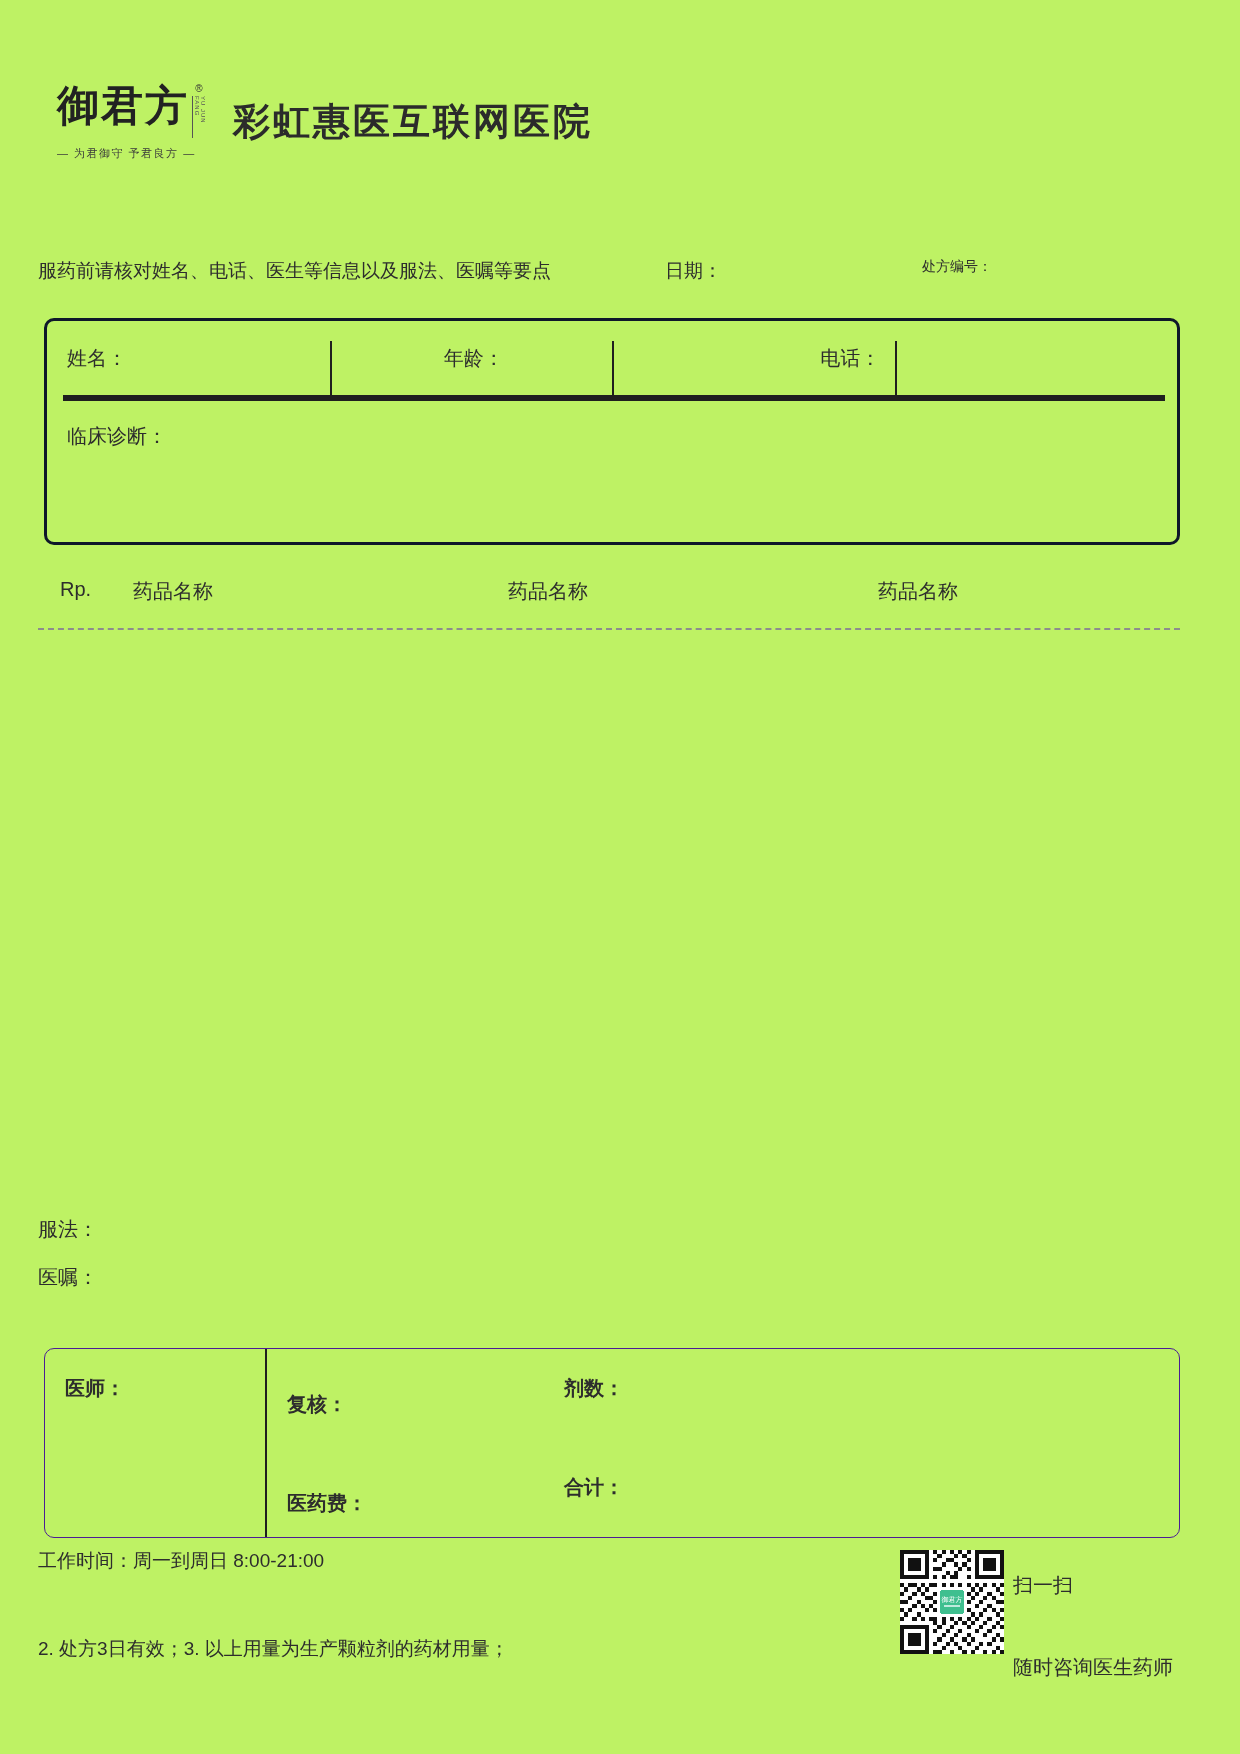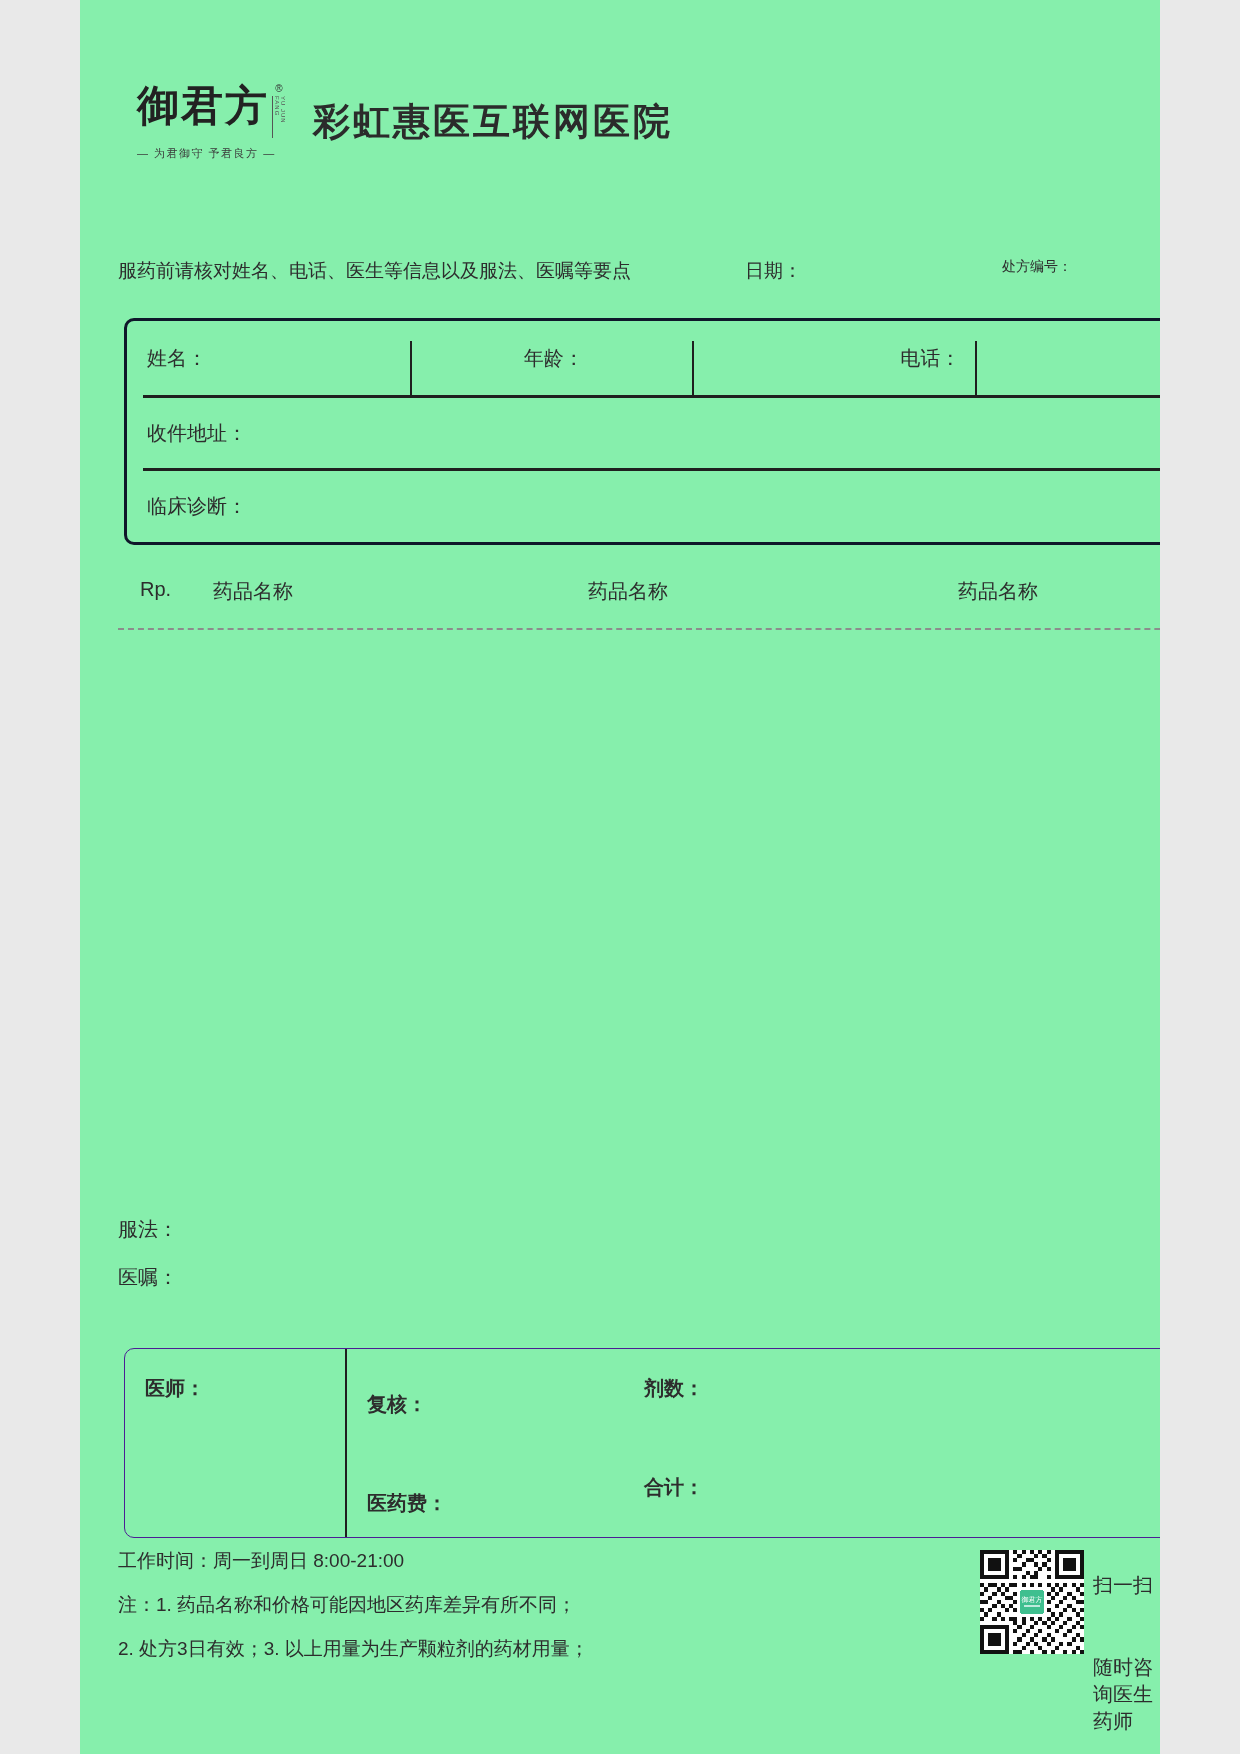--- a/index.html
+++ b/index.html
@@ -1,18 +1,18 @@
 <!DOCTYPE html>
 <html><head>
 <meta charset="utf-8">
 <style>
   html,body { margin:0; padding:0; background:#e9e9e9; }
   .page {
-    position:relative; width:1080px; height:1754px; margin:0 auto;
-    background:#86efac; overflow:hidden;
+    position:relative; width:1240px; height:1754px; margin:0 auto;
+    background:#bef264; overflow:hidden;
     font-family:"Liberation Sans", sans-serif; color:#2d2d2d;
   }
   
   .logo { position:absolute; left:57px; top:84px; }
   .logo-main { display:flex; align-items:flex-start; }
   .logo-text {
     font-family:"Liberation Serif", serif; font-size:42px; font-weight:bold;
     line-height:1.05; letter-spacing:2px; color:#222;
   }
   .logo-side { display:flex; flex-direction:column; align-items:center; margin-left:3px; }
@@ -105,24 +105,20 @@
       </div>
       <div class="p-cell">
         <span>电话：</span>
         <span></span>
       </div>
       <div class="p-div d1"></div>
       <div class="p-div d2"></div>
       <div class="p-div d3"></div>
     </div>
     <div class="hline"></div>
-    <div class="p-row2">
-      <span>收件地址：</span>
-      <span></span>
-    </div>
     <div class="hline"></div>
     <div class="p-row3">
       <span>临床诊断：</span>
       <span></span>
     </div>
   </div>
 
   <div class="rp-prefix">Rp.</div>
   <div class="rp-col1">药品名称</div>
   <div class="rp-col2">药品名称</div>
@@ -149,21 +145,20 @@
         <span><span>剂数：</span><span></span></span>
       </div>
       <div class="s-row">
         <span class="s-first"><span>医药费：</span><span></span></span>
         <span><span>合计：</span><span></span></span>
       </div>
     </div>
   </div>
 
   <div class="working-hours">工作时间：周一到周日 8:00-21:00</div>
-  <div class="note-1">注：1. 药品名称和价格可能因地区药库差异有所不同；</div>
   <div class="note-2">2. 处方3日有效；3. 以上用量为生产颗粒剂的药材用量；</div>
 
   <svg class="qr" viewBox="0 0 25 25" shape-rendering="crispEdges" xmlns="http://www.w3.org/2000/svg">
     <rect x="0" y="0" width="25" height="25" fill="#fff"></rect>
 
     <rect x="0" y="0" width="7" height="7" fill="#111"></rect>
       <rect x="1" y="1" width="5" height="5" fill="#fff"></rect>
       <rect x="2" y="2" width="3" height="3" fill="#111"></rect>
     <rect x="18" y="0" width="7" height="7" fill="#111"></rect>
       <rect x="19" y="1" width="5" height="5" fill="#fff"></rect>

